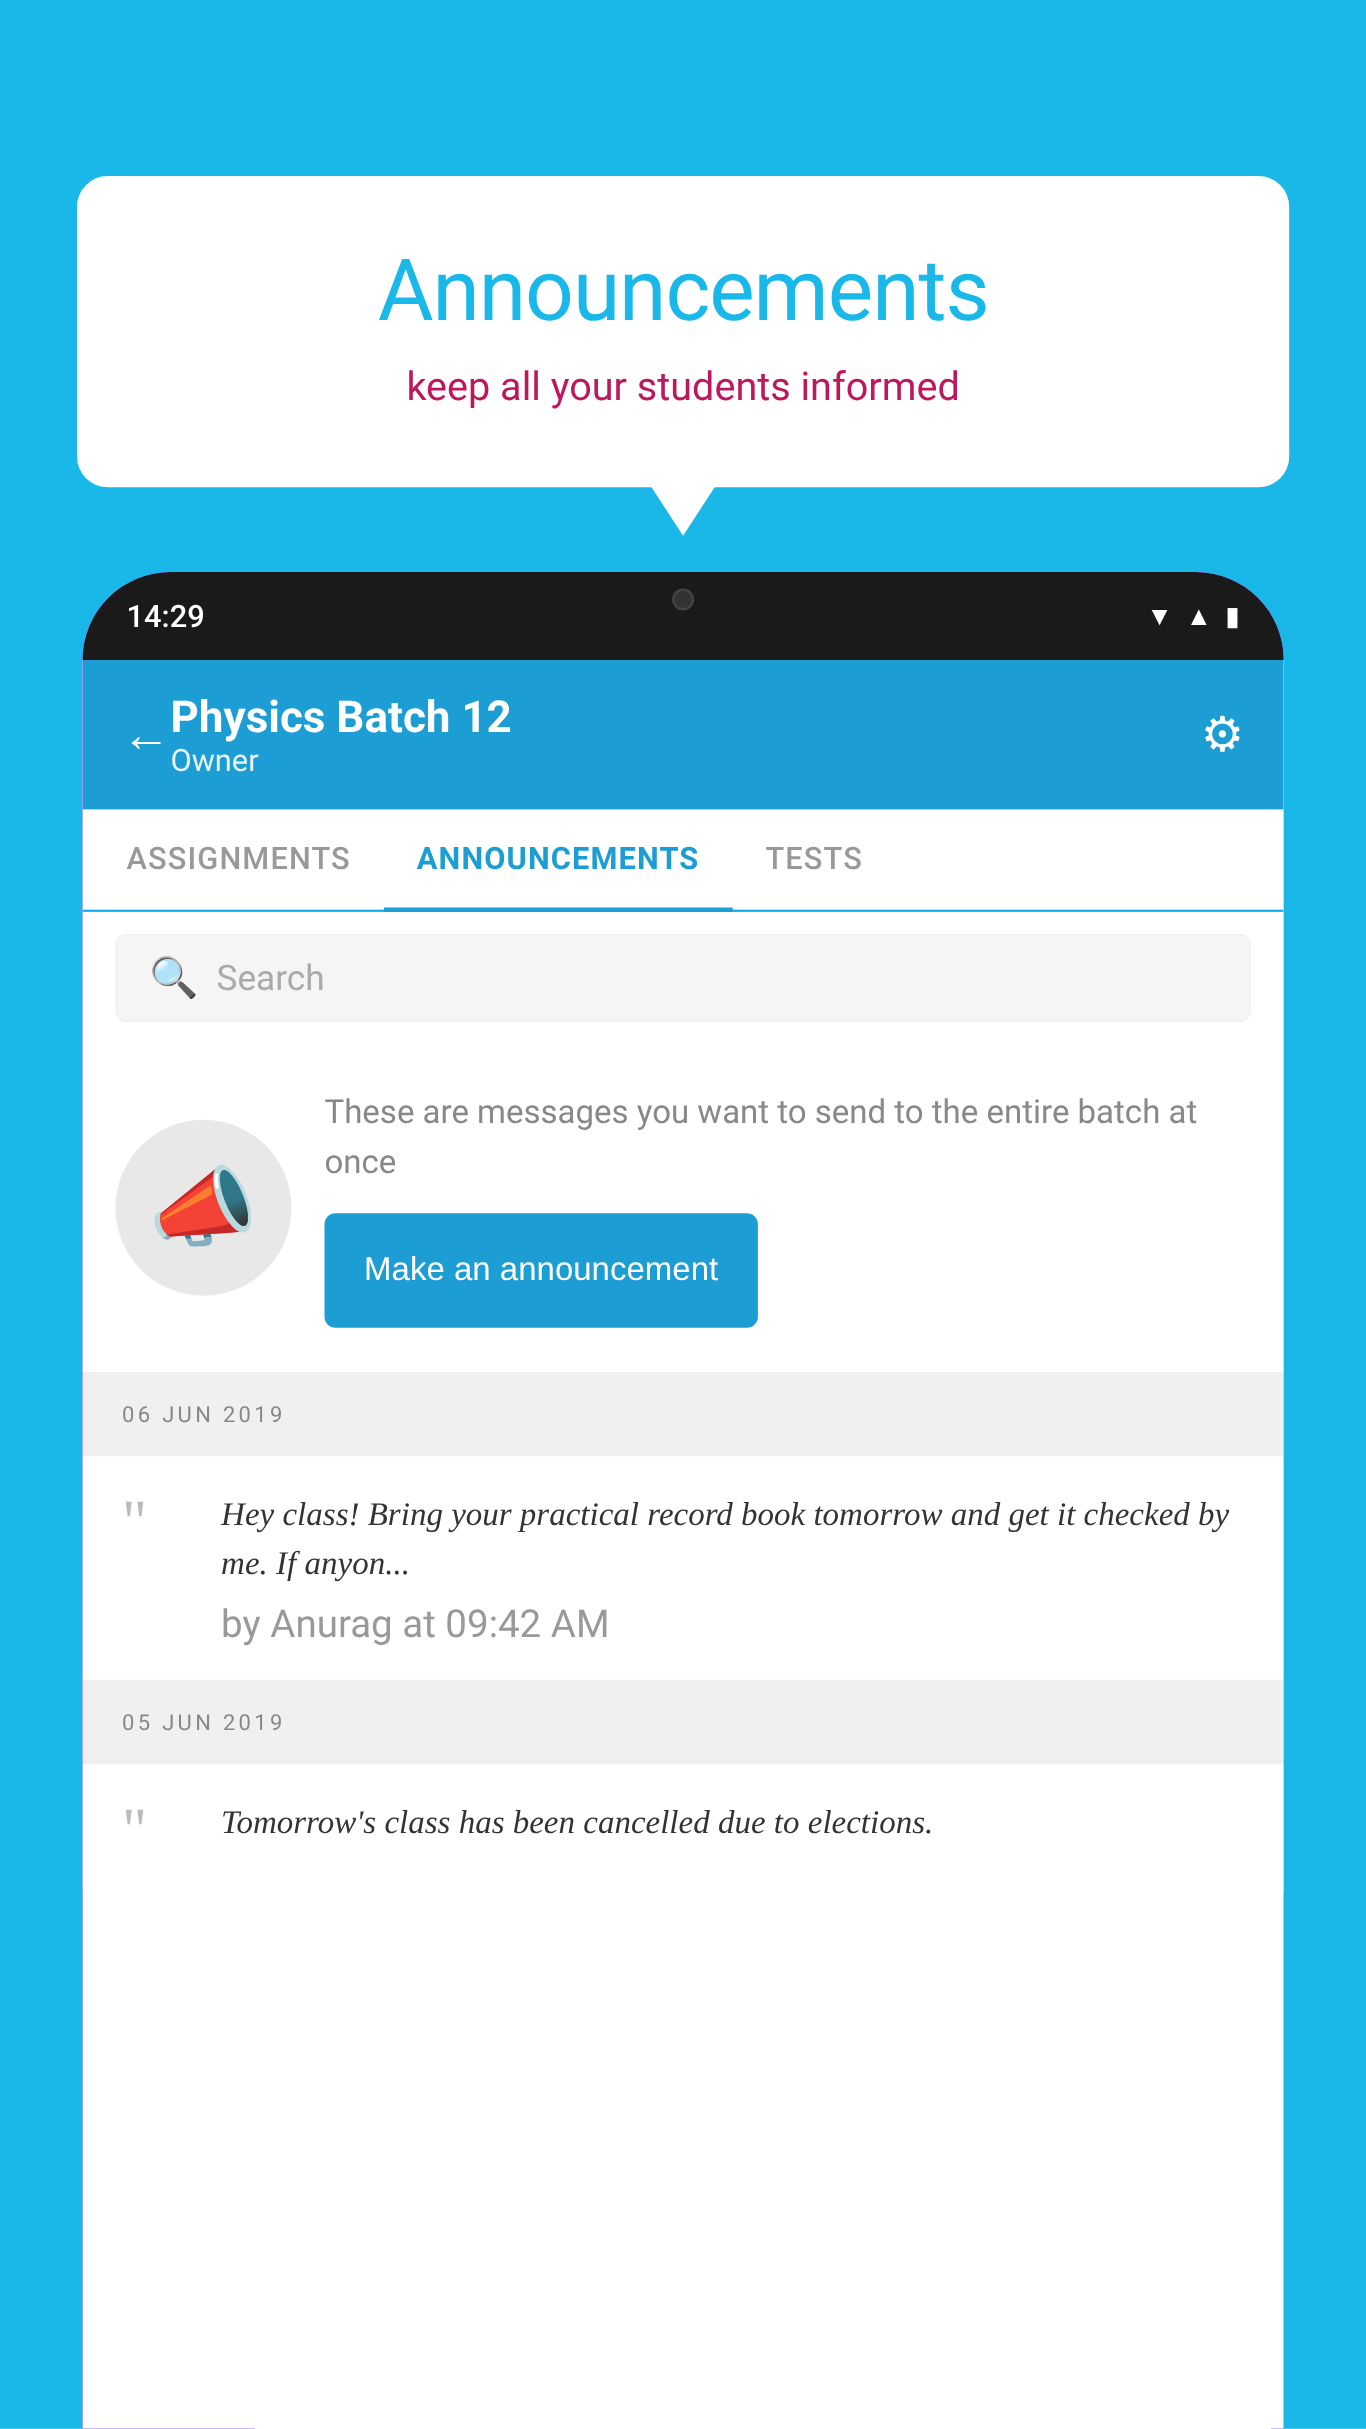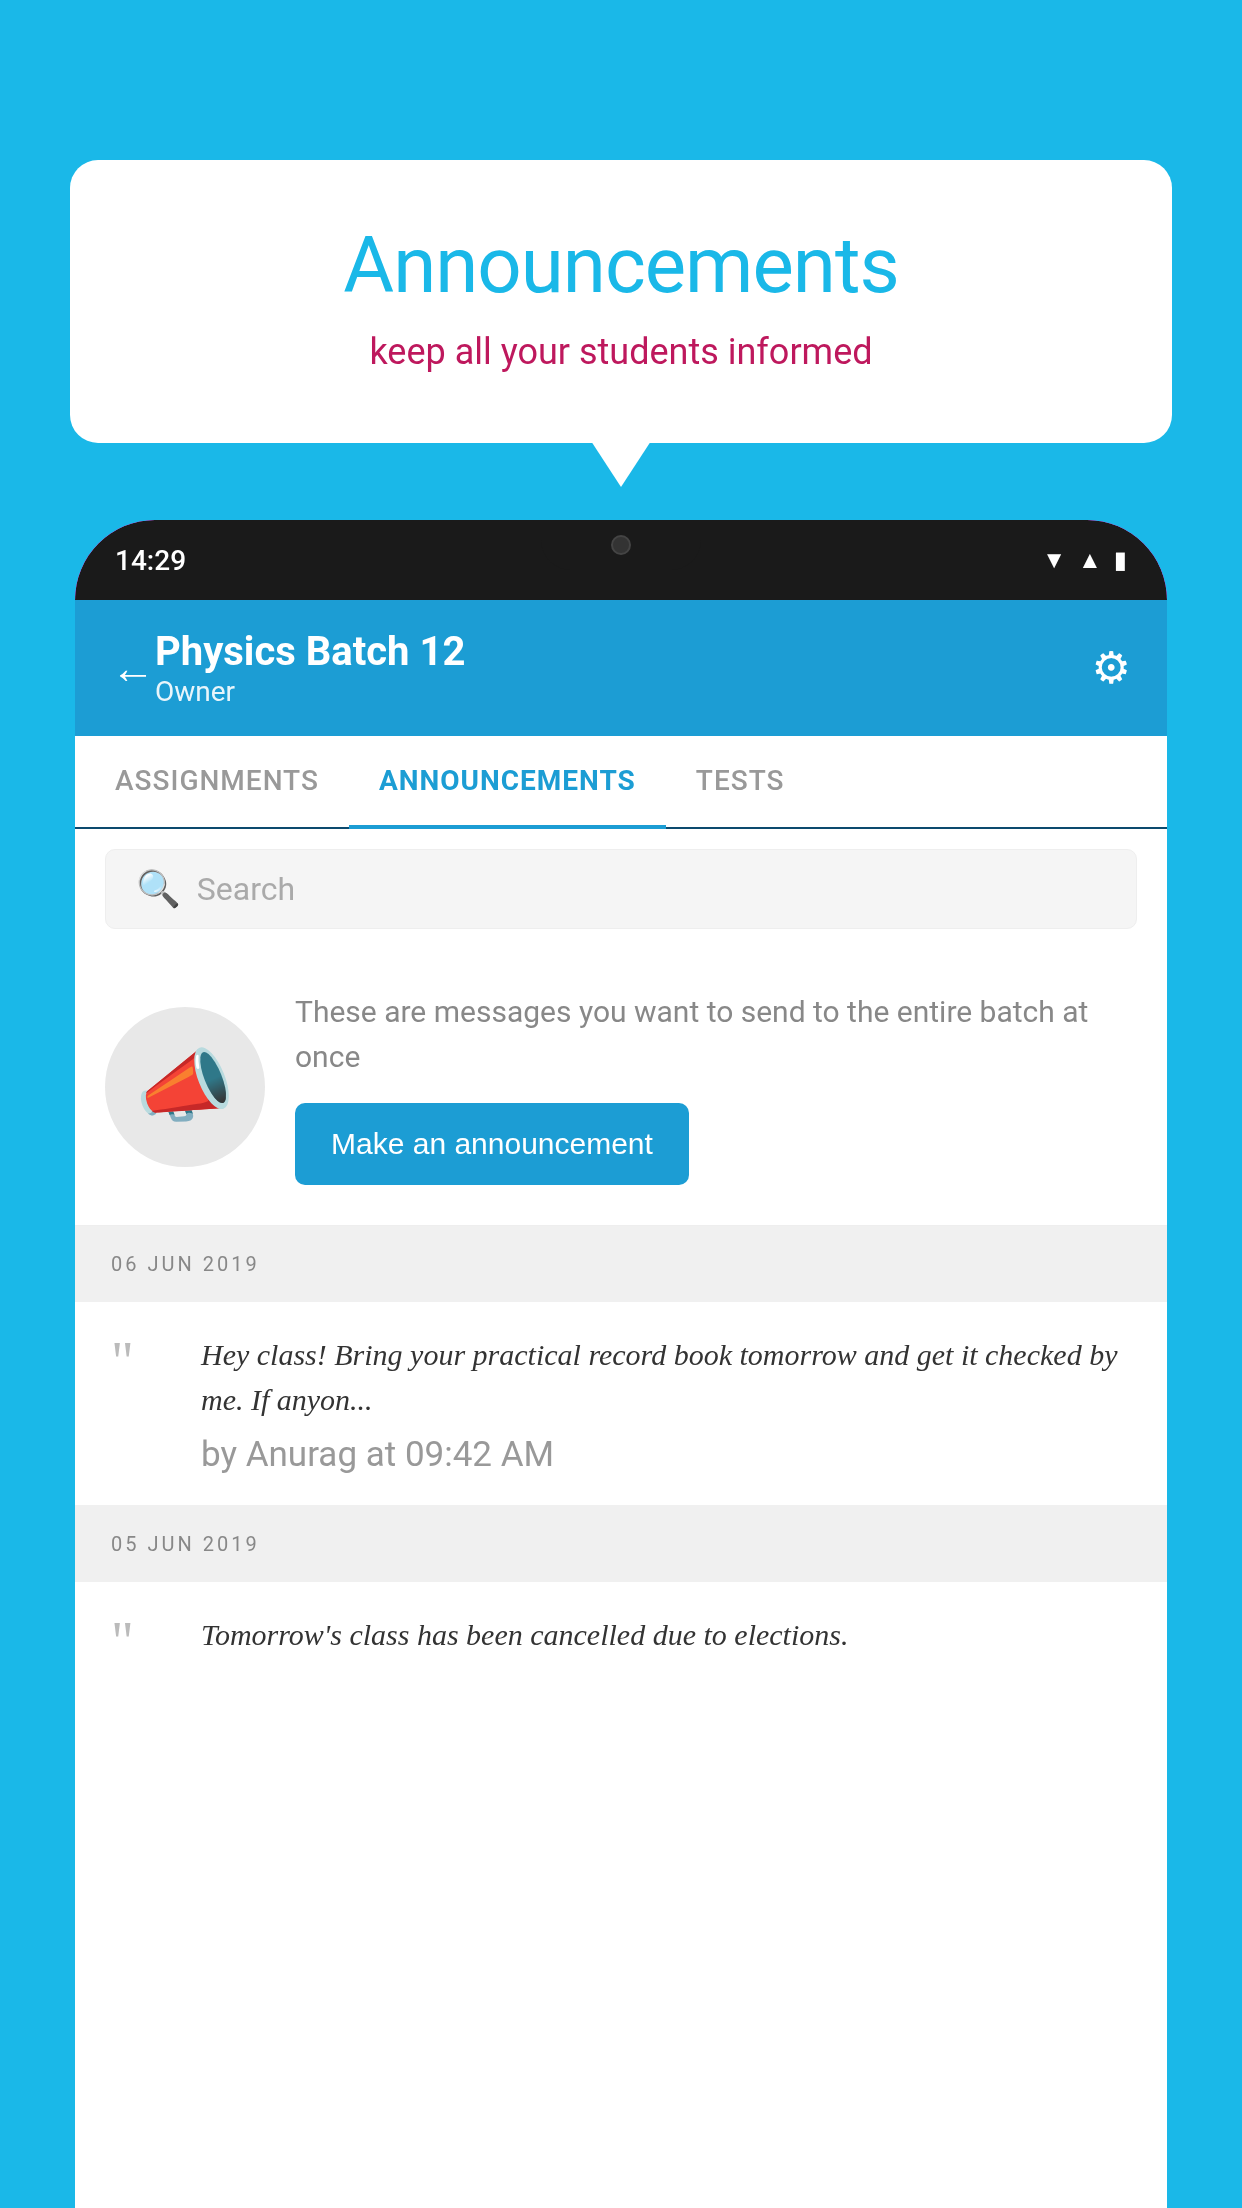--- a/index.html
+++ b/index.html
@@ -175,21 +175,21 @@
     .gear-icon {
       color: white;
       font-size: 44px;
       cursor: pointer;
     }
 
     
     .tabs-bar {
       background: white;
       display: flex;
-      border-bottom: 2px solid #0c4a6e;
+      border-bottom: 2px solid #0ea5e9;
       padding: 0 10px;
     }
 
     .tab-item {
       padding: 28px 30px;
       font-size: 28px;
       font-weight: 500;
       color: #999;
       letter-spacing: 1px;
       cursor: pointer;
@@ -265,21 +265,21 @@
       color: #888;
       line-height: 1.5;
       margin-bottom: 24px;
     }
 
     .make-announcement-btn {
       background: #1c9dd4;
       color: white;
       border: none;
       border-radius: 10px;
-      padding: 24px 36px;
+      padding: 35px 36px;
       font-size: 30px;
       font-weight: 500;
       cursor: pointer;
       display: inline-block;
     }
 
     
     .date-separator {
       background: #f0f0f0;
       padding: 26px 36px;

